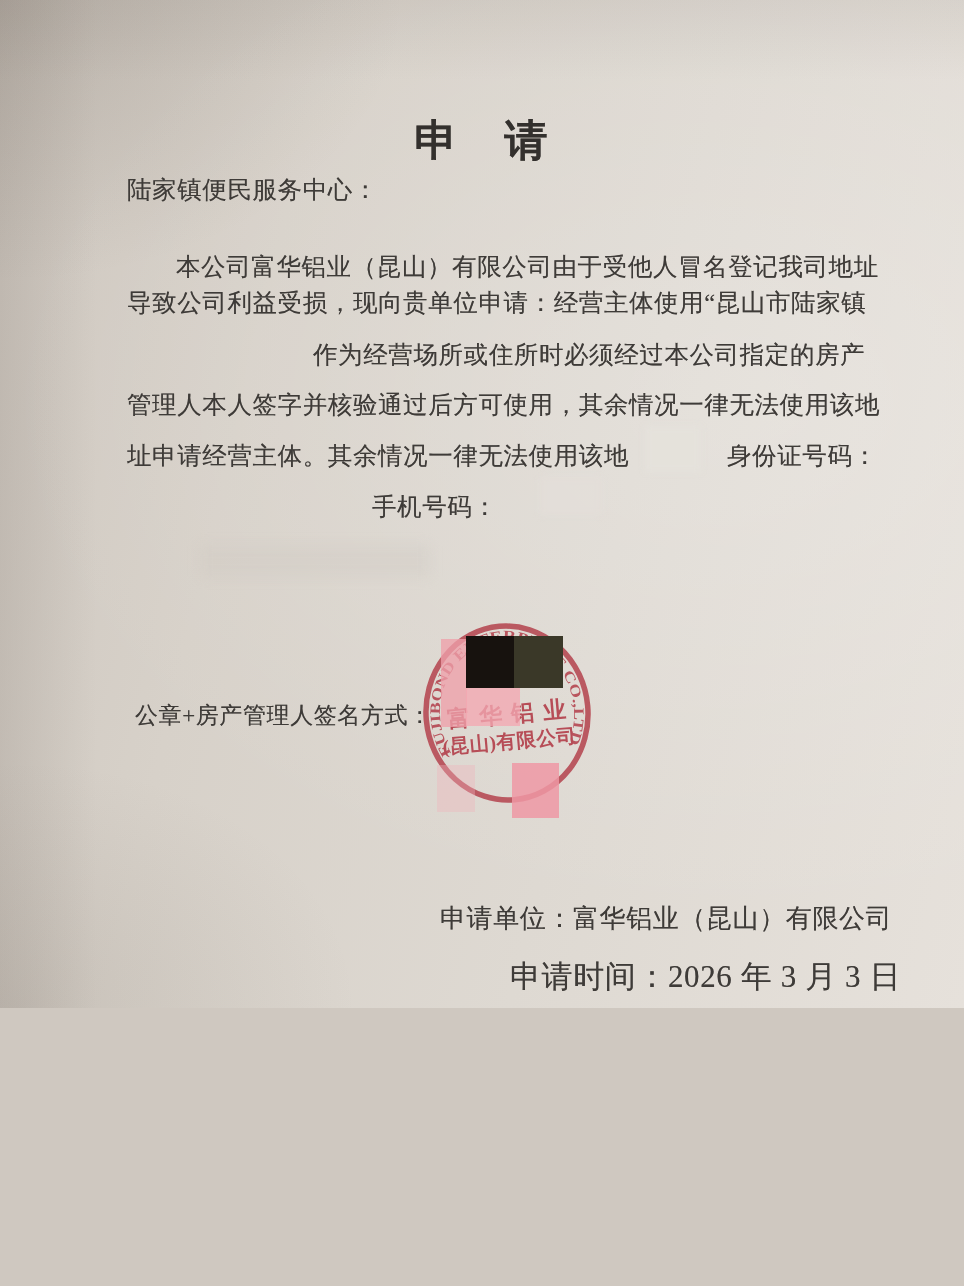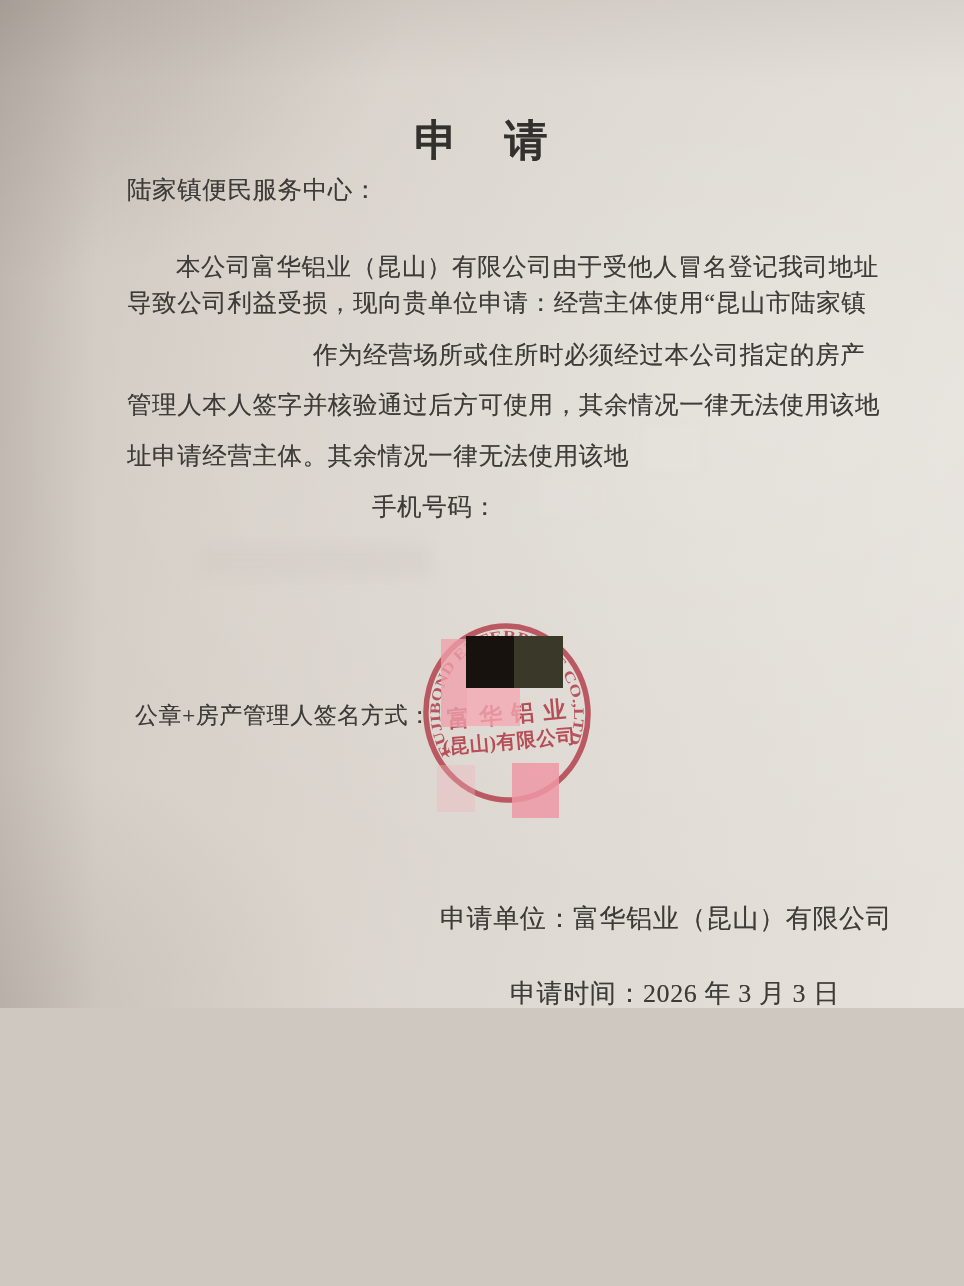--- a/index.html
+++ b/index.html
@@ -34,21 +34,21 @@
   .l-salutation{left:127px;top:173px;}
   .l-b1{left:176px;top:250px;}
   .l-b2{left:127px;top:286px;}
   .l-b3{left:313px;top:338px;}
   .l-b4{left:127px;top:388px;}
   .l-b5{left:127px;top:439px;}
   .l-id{left:727px;top:439px;}
   .l-phone{left:372px;top:490px;}
   .l-seal{left:135px;top:700px;font-size:23px;}
   .l-applicant{left:440px;top:901px;font-size:26px;}
-  .l-date{left:510px;top:976px;font-size:26px;}
+  .l-date{left:510px;top:956px;font-size:31px;}
 
   .stamp{
     position:absolute;left:419px;top:620px;width:176px;height:186px;
     transform:rotate(-5deg);
     opacity:0.93;
   }
   .stamp svg text{font-family:"Liberation Serif","DejaVu Serif",serif;}
 
   .redact{position:absolute;}
   .r-black-left{left:466px;top:636px;width:48px;height:52px;background:#17120e;}
@@ -71,20 +71,21 @@
   <div class="txt title">申　请</div>
 
   <div class="txt l-salutation">陆家镇便民服务中心：</div>
 
   <div class="txt l-b1">本公司富华铝业（昆山）有限公司由于受他人冒名登记我司地址</div>
   <div class="txt l-b2">导致公司利益受损，现向贵单位申请：经营主体使用“昆山市陆家镇</div>
   <div class="txt l-b3">作为经营场所或住所时必须经过本公司指定的房产</div>
   <div class="txt l-b4">管理人本人签字并核验通过后方可使用，其余情况一律无法使用该地</div>
   <div class="txt l-b5">址申请经营主体。其余情况一律无法使用该地</div>
 
+  <div class="txt l-id">身份证号码：</div>
   <div class="txt l-phone">手机号码：</div>
 
   <div class="blur-mark m-name"></div>
   <div class="blur-mark m-phone"></div>
   <div class="blur-mark m-smudge"></div>
 
   <div class="txt l-seal">公章+房产管理人签名方式：</div>
 
   <div class="stamp">
     <svg viewBox="0 0 176 186" width="176" height="186">

